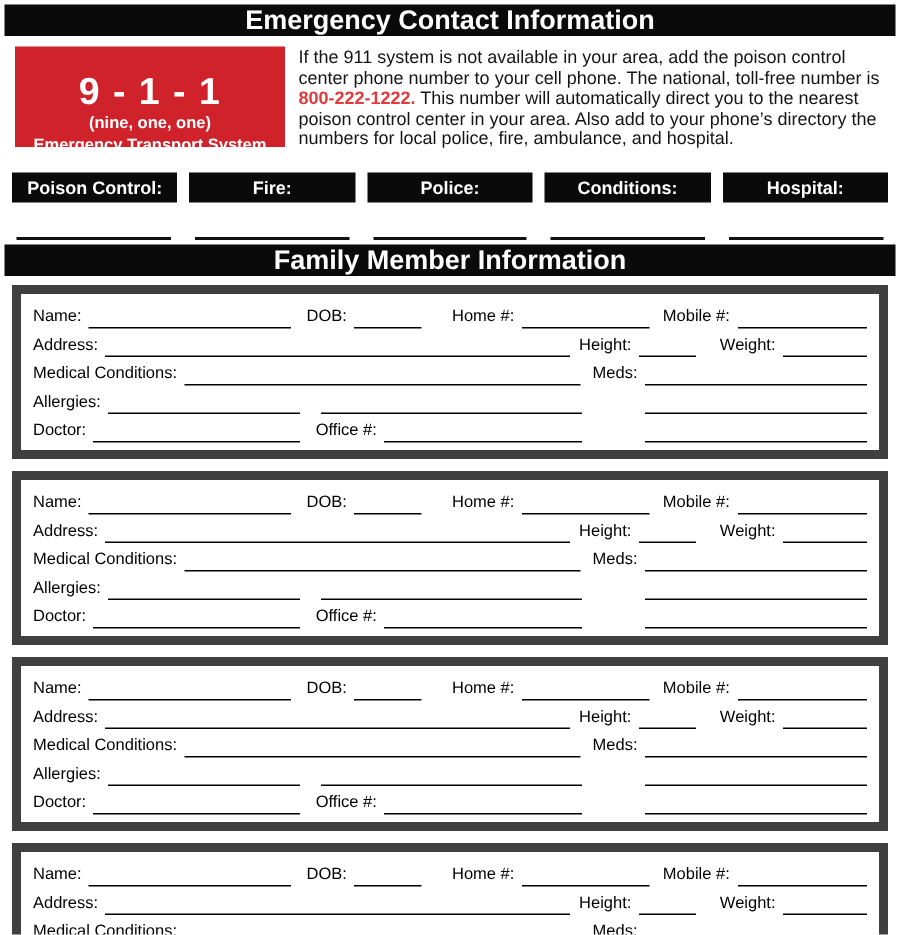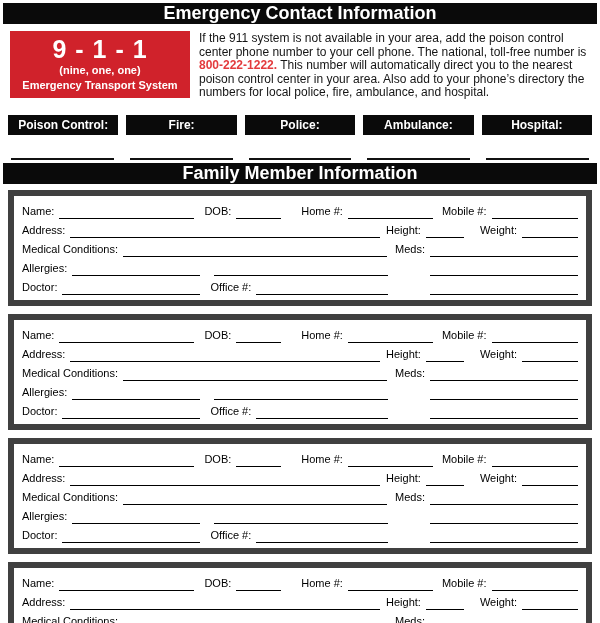--- a/index.html
+++ b/index.html
@@ -12,21 +12,21 @@
     text-align:center; height:21px; line-height:21px; margin:0 3px;
   }
   .top-bar { margin-top:3px; }
   .family-bar { margin-top:3px; }
 
   .intro-row { display:flex; margin:7px 8px 0 10px; gap:9px; }
   .red-box {
     width:180px; min-width:180px; height:67px; background:#d0222b;
     color:#fff; text-align:center; font-weight:bold;
   }
-  .red-box .num { font-size:25px; line-height:27px; padding-top:5px; letter-spacing:1px; }
+  .red-box .num { font-size:25px; line-height:27px; padding-top:17px; letter-spacing:1px; }
   .red-box .phonetic { font-size:11px; line-height:14px; }
   .red-box .subtitle { font-size:11px; line-height:16px; }
   .intro-text { flex:1; font-size:12px; line-height:13.5px; color:#151515; padding-top:1px; }
   .phone { font-weight:bold; color:#e33b3d; }
 
   .contact-labels { display:flex; gap:8px; margin:15px 8px 0;justify-content:flex-end; }
   .contact-label {
     flex:1; background:#0a0a0a; color:#fff; font-weight:bold; font-size:12px;
     text-align:center; height:20px; line-height:20px;
   }
@@ -57,21 +57,21 @@
     <div class="phonetic">(nine, one, one)</div>
     <div class="subtitle">Emergency Transport System</div>
   </div>
   <div class="intro-text"><span>If the 911 system is not available in your area, add the poison control center phone number to your cell phone. The national, toll-free number is </span><span class="phone" style="color: rgb(227, 59, 61);">800-222-1222.</span><span> This number will automatically direct you to the nearest poison control center in your area. Also add to your phone’s directory the numbers for local police, fire, ambulance, and hospital.</span></div>
 </div>
 
 <div class="contact-labels">
   <div class="contact-label">Poison Control:</div>
   <div class="contact-label">Fire:</div>
   <div class="contact-label">Police:</div>
-  <div class="contact-label">Ambulance:</div>
+  <div class="contact-label">Conditions:</div>
   <div class="contact-label">Hospital:</div>
 </div>
 <div class="contact-lines">
   <div class="contact-line"></div>
   <div class="contact-line"></div>
   <div class="contact-line"></div>
   <div class="contact-line"></div>
   <div class="contact-line"></div>
 </div>
 

